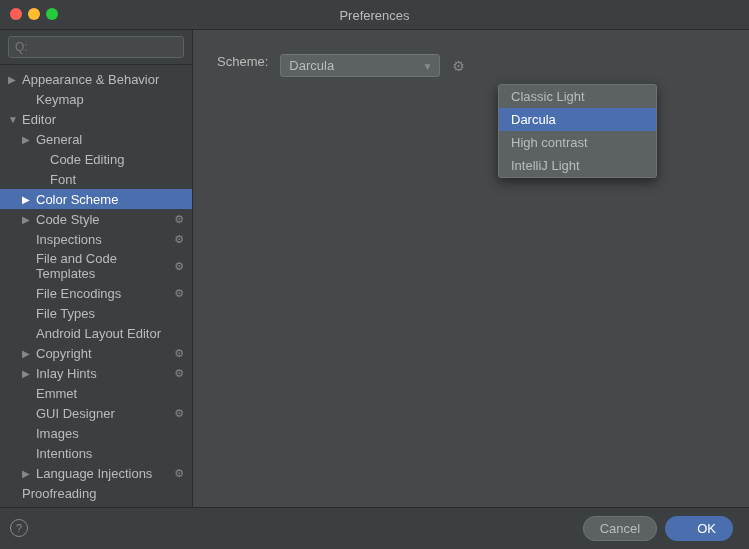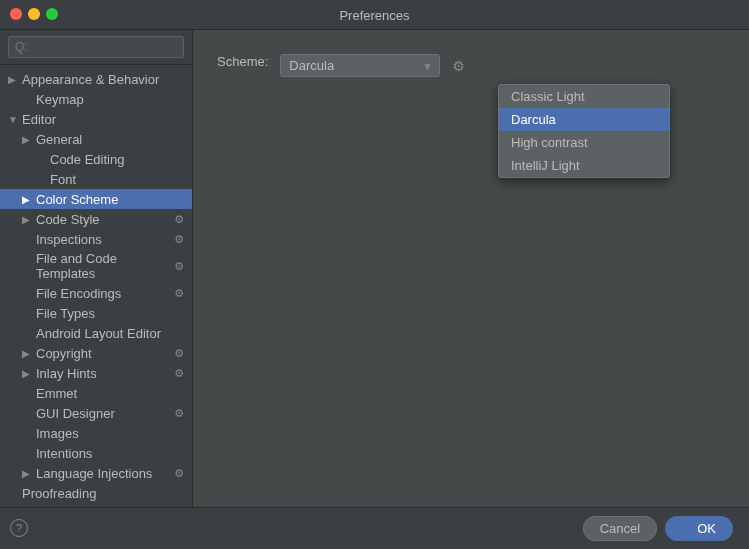--- a/index.html
+++ b/index.html
@@ -161,21 +161,21 @@
       color: #888;
       cursor: pointer;
       font-size: 14px;
       padding: 2px 4px;
     }
     
     .dropdown-popup {
       position: absolute;
       top: 54px;
       left: 305px;
-      width: 172px;
+      width: 159px;
       background: #5c6164;
       border: 1px solid #6e7274;
       border-radius: 3px;
       z-index: 100;
       box-shadow: 0 4px 12px rgba(0,0,0,0.5);
     }
     .dropdown-item {
       padding: 4px 12px;
       cursor: pointer;
       color: #bbbbbb;

